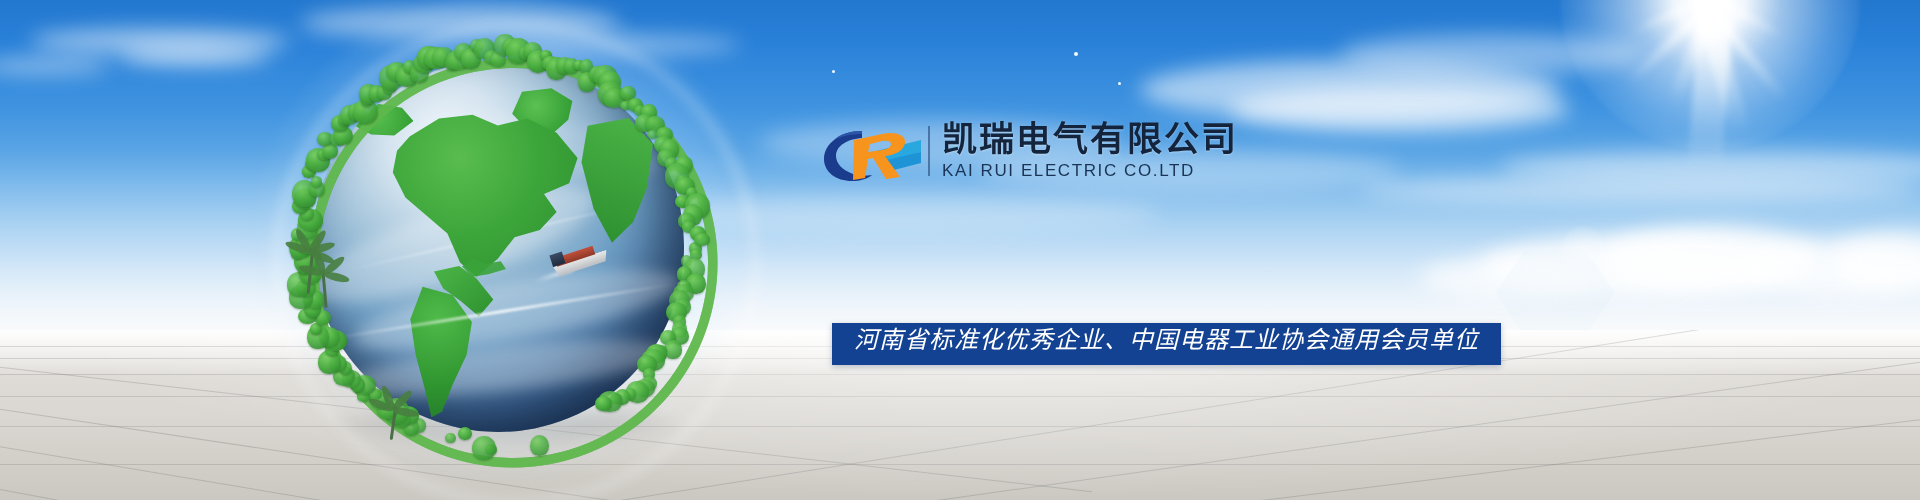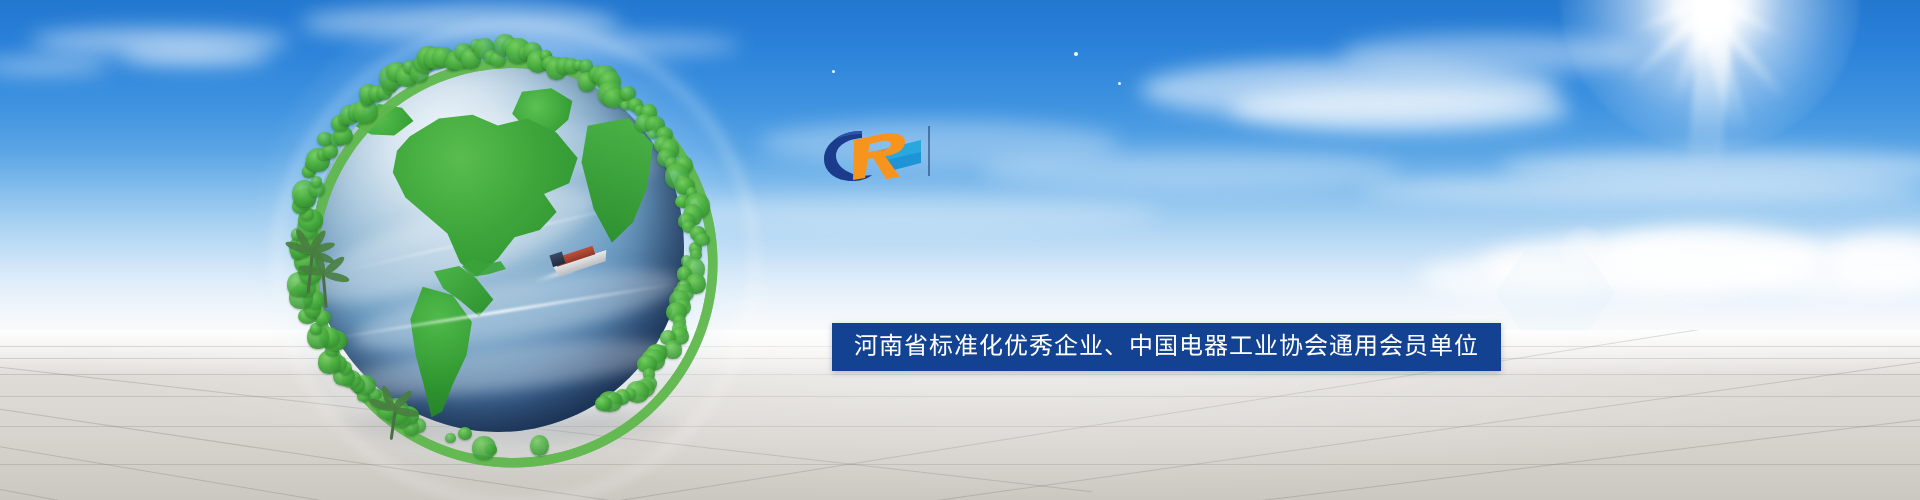--- a/index.html
+++ b/index.html
@@ -293,23 +293,24 @@
     position:absolute; left:12px; top:90px;
     font-family:"Liberation Serif","DejaVu Serif",serif;
     font-size:51px; font-weight:700; color:#18408f;
     letter-spacing:2px; white-space:nowrap; line-height:60px;
     text-shadow:0 1px 3px rgba(255,255,255,.45);
   }
 
   .ribbon{
     position:absolute; left:12px; top:205px;
     background:#134293;
-    padding:9px 22px 11px 22px;
+    padding:3px 22px 11px 22px;
     white-space:nowrap;
     box-shadow:0 2px 6px rgba(10,35,80,.25);
+    font-style:italic;
   }
   .ribbon-text{
     font-family:"Liberation Sans","DejaVu Sans",sans-serif;
     font-size:24px; font-weight:400; color:#ffffff; letter-spacing:1px;
     line-height:28px;
   }
 
   .sparkle{position:absolute; width:4px; height:4px; border-radius:50%;
     background:rgba(255,255,255,.95); filter:blur(.6px);}
 </style>
@@ -610,20 +611,22 @@
 
           <path d="M34 18 L62 12 C76 9 86 13 85 21 C84 28 76 33 65 34
                    L80 55 L66 57 L53 36 L48 37 L45 56 L33 58 Z
                    M50 22 L48 30 L62 28 C68 27 71 25 71 22 C71 19 67 18 62 19 Z" fill="#F7941E"></path>
         </svg>
       </div>
 
       <div class="brand-divider"></div>
 
       <div class="brand-text">
+        <div class="brand-cn">凯瑞电气有限公司</div>
+        <div class="brand-en">KAI RUI ELECTRIC CO.LTD</div>
       </div>
     </div>
 
 
     <div class="ribbon">
       <div class="ribbon-text">河南省标准化优秀企业、中国电器工业协会通用会员单位</div>
     </div>
   </div>
 
 </div>

